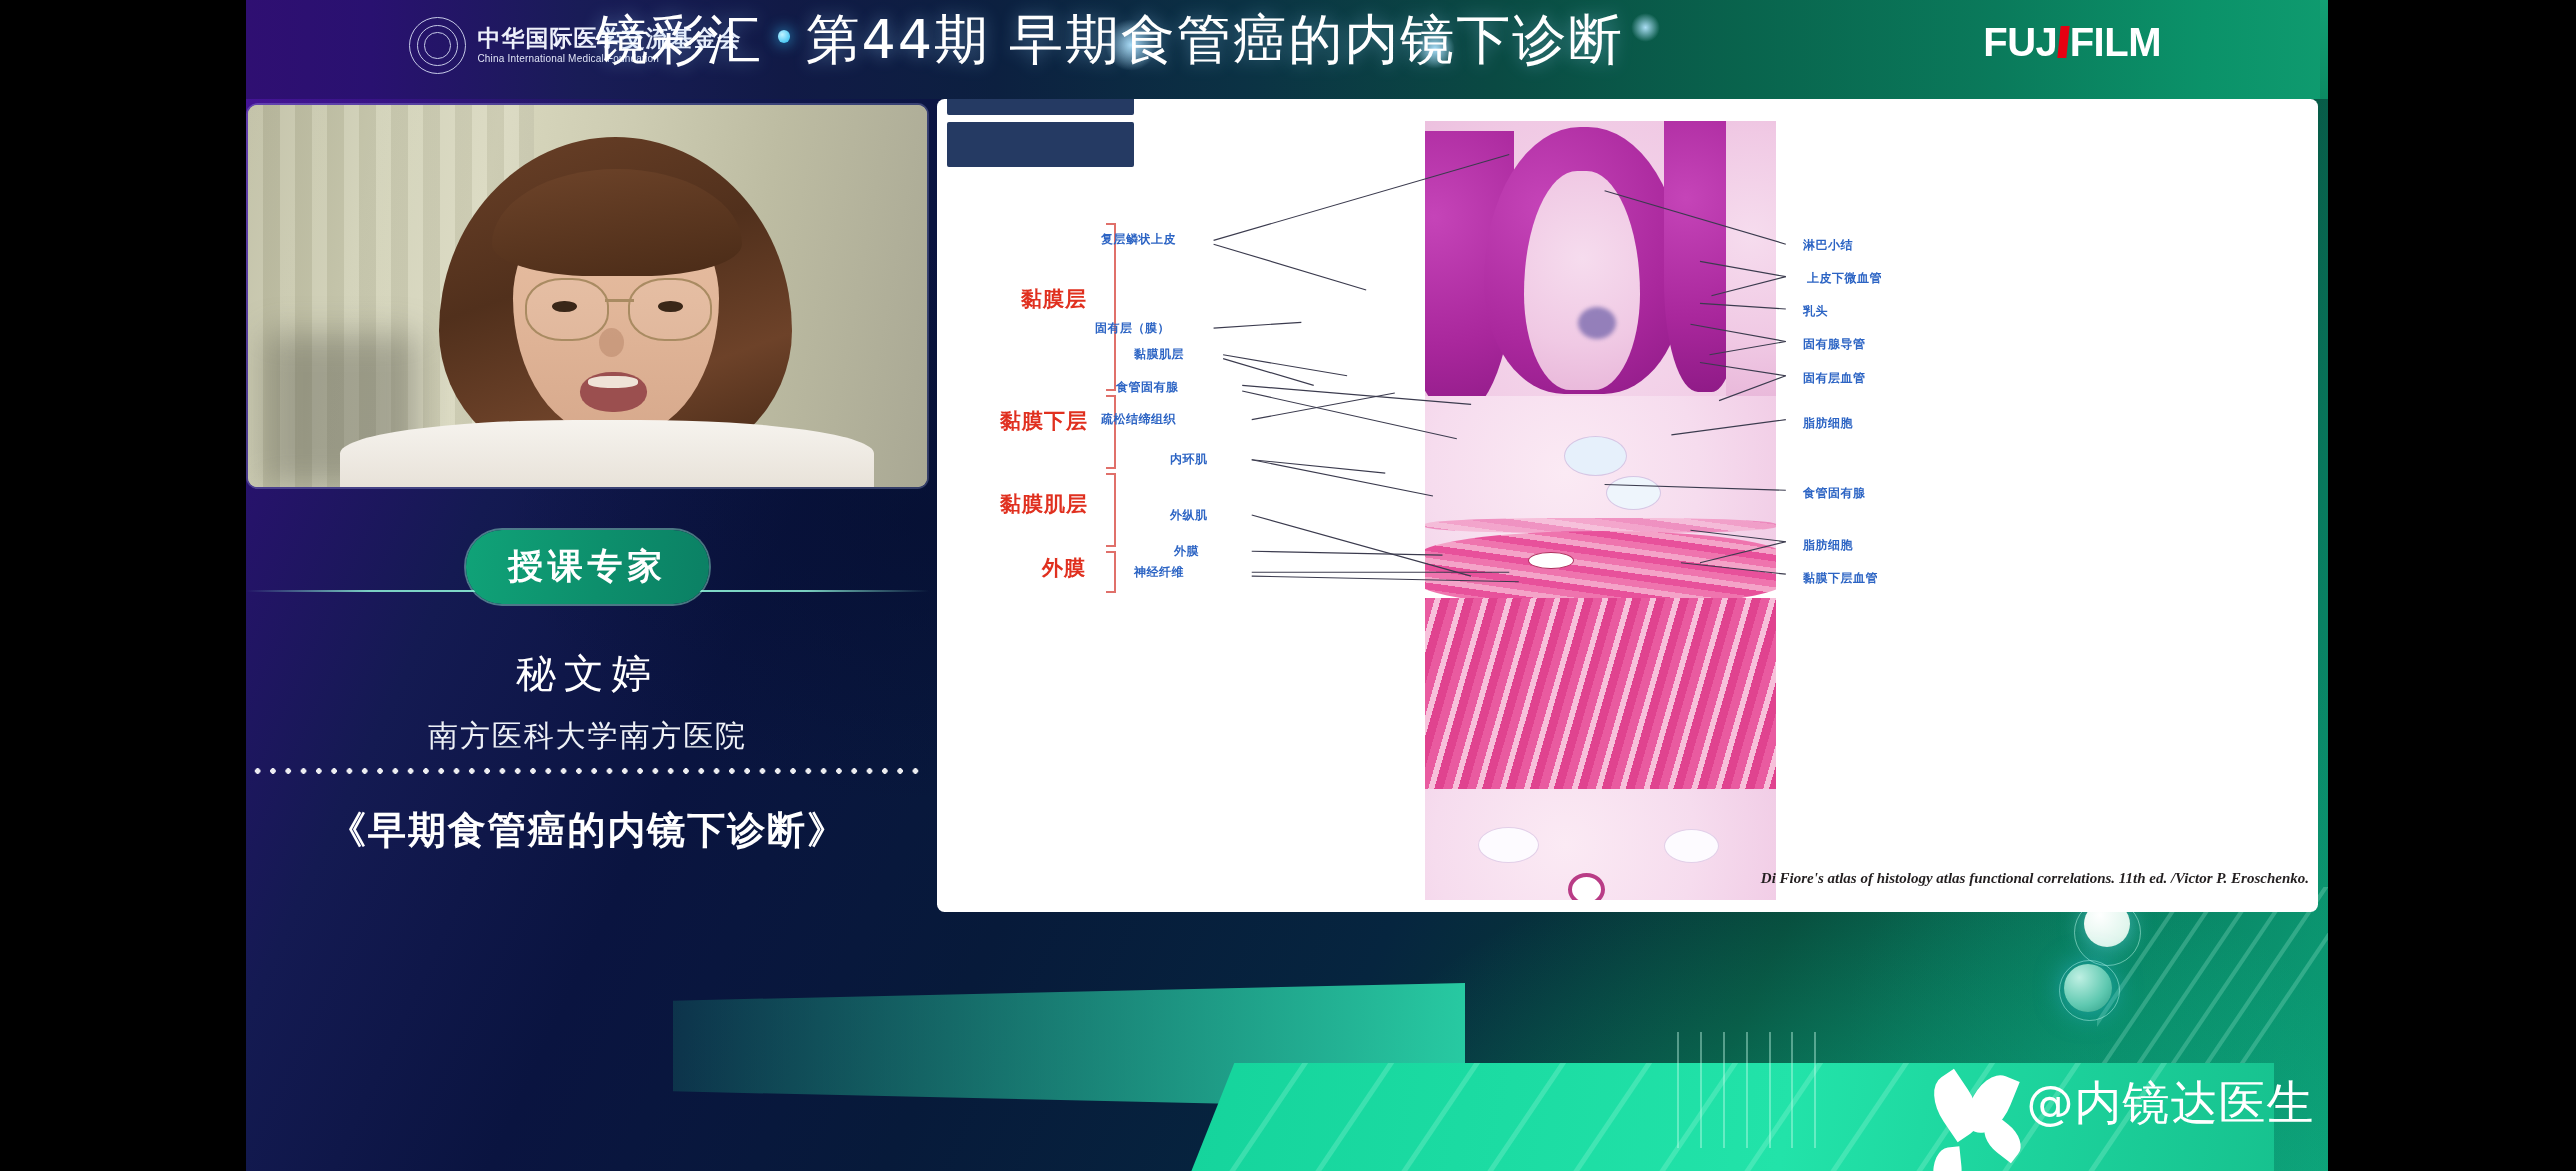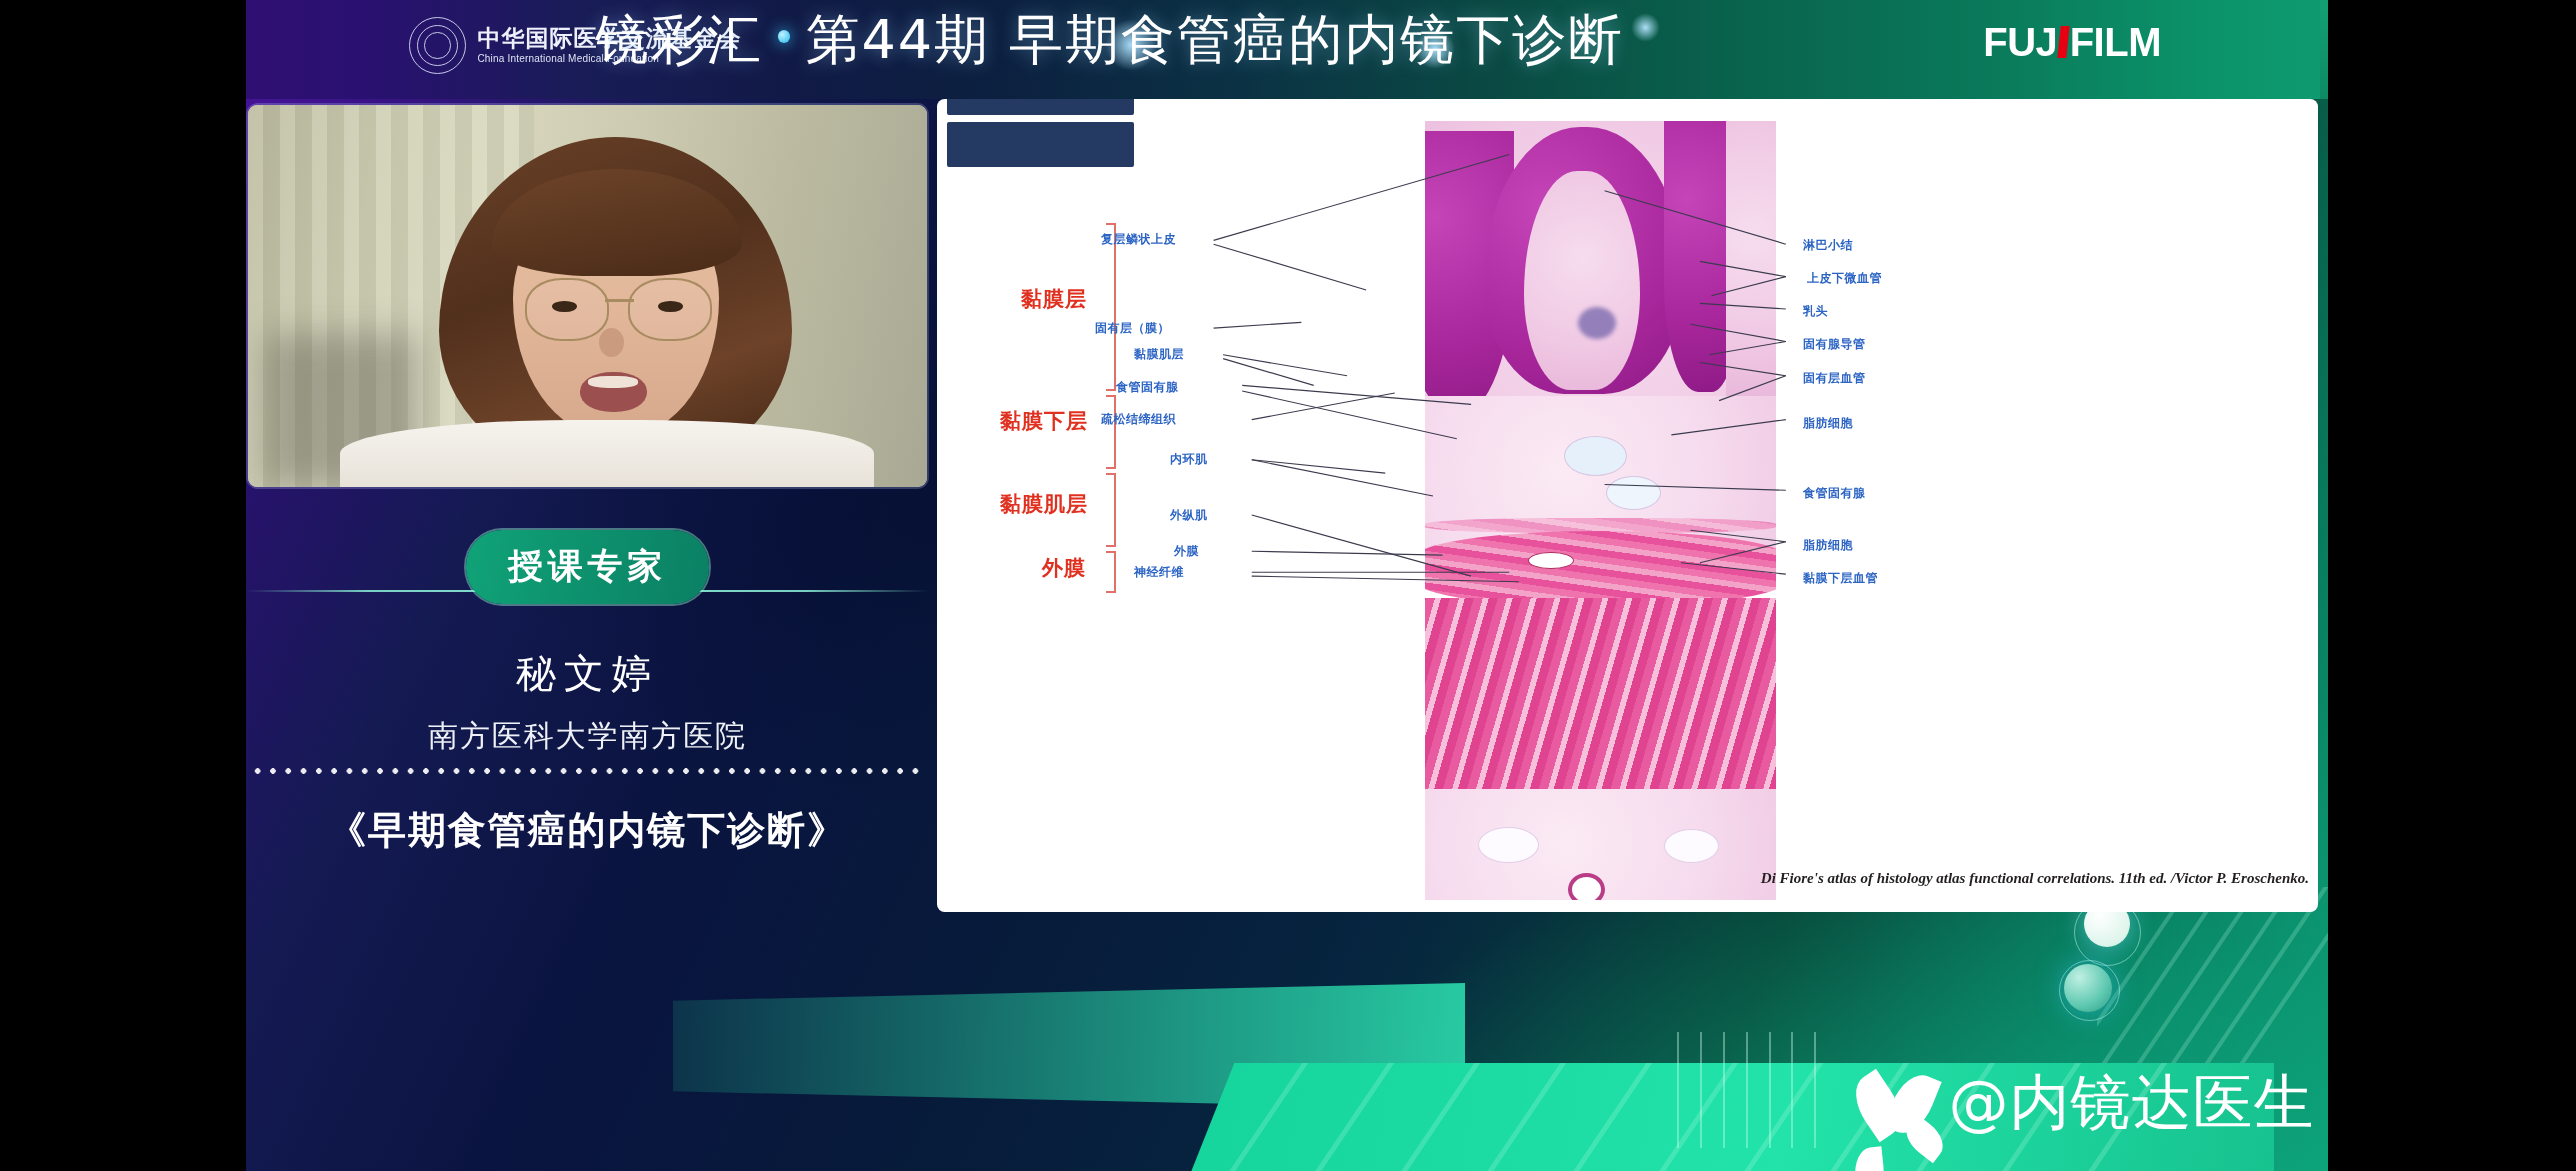--- a/index.html
+++ b/index.html
@@ -143,21 +143,21 @@
      clip-path:polygon(4% 0,100% 0,100% 100%,0 100%);}
 
   
   .wm{position:absolute;right:0px;top:1047px;height:113px;display:flex;align-items:center;gap:13.4px;z-index:9;}
   .wm .logo{position:relative;width:88px;height:84px;}
   .wm .pet{position:absolute;left:38px;top:3.8px;width:38px;height:63px;border-radius:60% 0 60% 0;background:#fff;transform-origin:10% 90%;}
   .wm .pet.p1{transform:rotate(22deg);}
   .wm .pet.p2{transform:rotate(-34deg) translate(-15.3px,5.7px);}
   .wm .pet.p3{width:29px;height:44px;transform:rotate(128deg) translate(-7.6px,-32px);}
   .wm .pet.p4{width:29px;height:48px;transform:rotate(174deg) translate(13.4px,-42px);}
-  .wm .txt{font-size:60px;color:#fff;font-family:"DejaVu Sans",sans-serif;white-space:nowrap;letter-spacing:1px;padding-right:13.4px;}
+  .wm .txt{font-size:47px;color:#fff;font-family:"DejaVu Sans",sans-serif;white-space:nowrap;letter-spacing:1px;padding-right:13.4px;}
 </style>
 </head>
 <body>
 
 <div id="stage">
 
   <div id="frame">
     <div class="wash"></div>
 
     <div id="banner">

